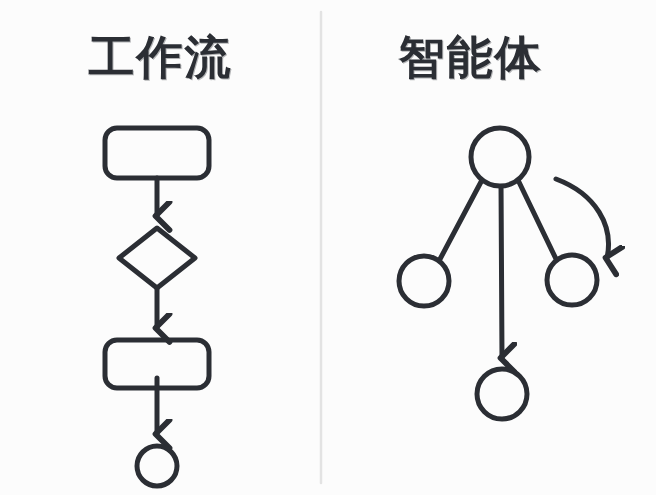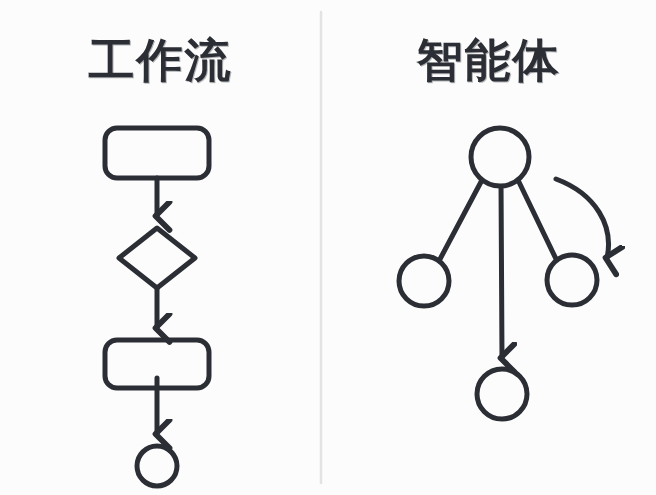--- a/index.html
+++ b/index.html
@@ -32,29 +32,29 @@
     position: absolute;
     margin: 0;
     font-size: 46px;
     font-weight: 700;
     letter-spacing: 2px;
     color: #2b2e34;
     text-align: center;
     line-height: 1;
     white-space: nowrap;
     text-shadow: 1px 1px 0 rgba(43,46,52,0.35);
-    font-family: Liberation Serif, serif;
+    font-family: Liberation Mono, monospace;
   }
   #title-workflow {
     left: 0;
     top: 38px;
     width: 321px;
   }
   #title-agent {
-    left: 321px;
+    left: 303px;
     top: 38px;
     width: 335px;
   }
 </style>
 </head>
 <body>
 
 <div id="stage">
 
   <svg id="canvas" viewBox="0 0 656 495" xmlns="http://www.w3.org/2000/svg">

